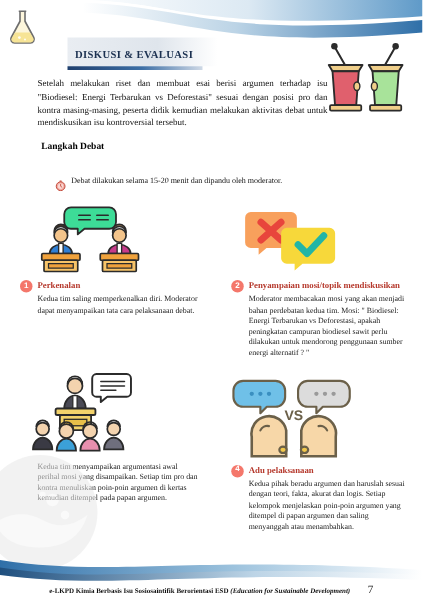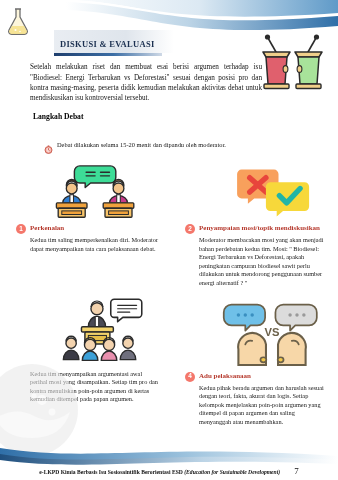--- a/index.html
+++ b/index.html
@@ -52,21 +52,21 @@
     display:flex;align-items:flex-start;gap:4px;
   }
   .timer-row .txt{font-size:6.4px;line-height:8px;color:#141414;padding-top:1px;}
   .clock-ico{width:9px;height:9px;flex:0 0 9px;}
 
   
   .grid{position:absolute;left:0;top:158px;width:338px;}
   .row{display:flex;width:338px;}
   .col{width:169px;box-sizing:border-box;padding:0 10px;}
 
-  .illus{height:62px;display:flex;align-items:flex-end;justify-content:flex-end;}
+  .illus{height:62px;display:flex;align-items:flex-end;justify-content:flex-start;}
   .illus.tall{height:74px;}
 
   .step-head{display:flex;gap:4px;margin-top:4px;padding-left:6px;}
   .step-num{
     width:10px;height:10px;flex:0 0 10px;border-radius:50%;
     background:#f4776b;color:#fff;font-family:"Liberation Sans",sans-serif;
     font-size:6.4px;font-weight:bold;display:flex;align-items:center;justify-content:center;
     line-height:1;
   }
   .step-title{font-size:7px;font-weight:bold;color:#b63a2e;}

